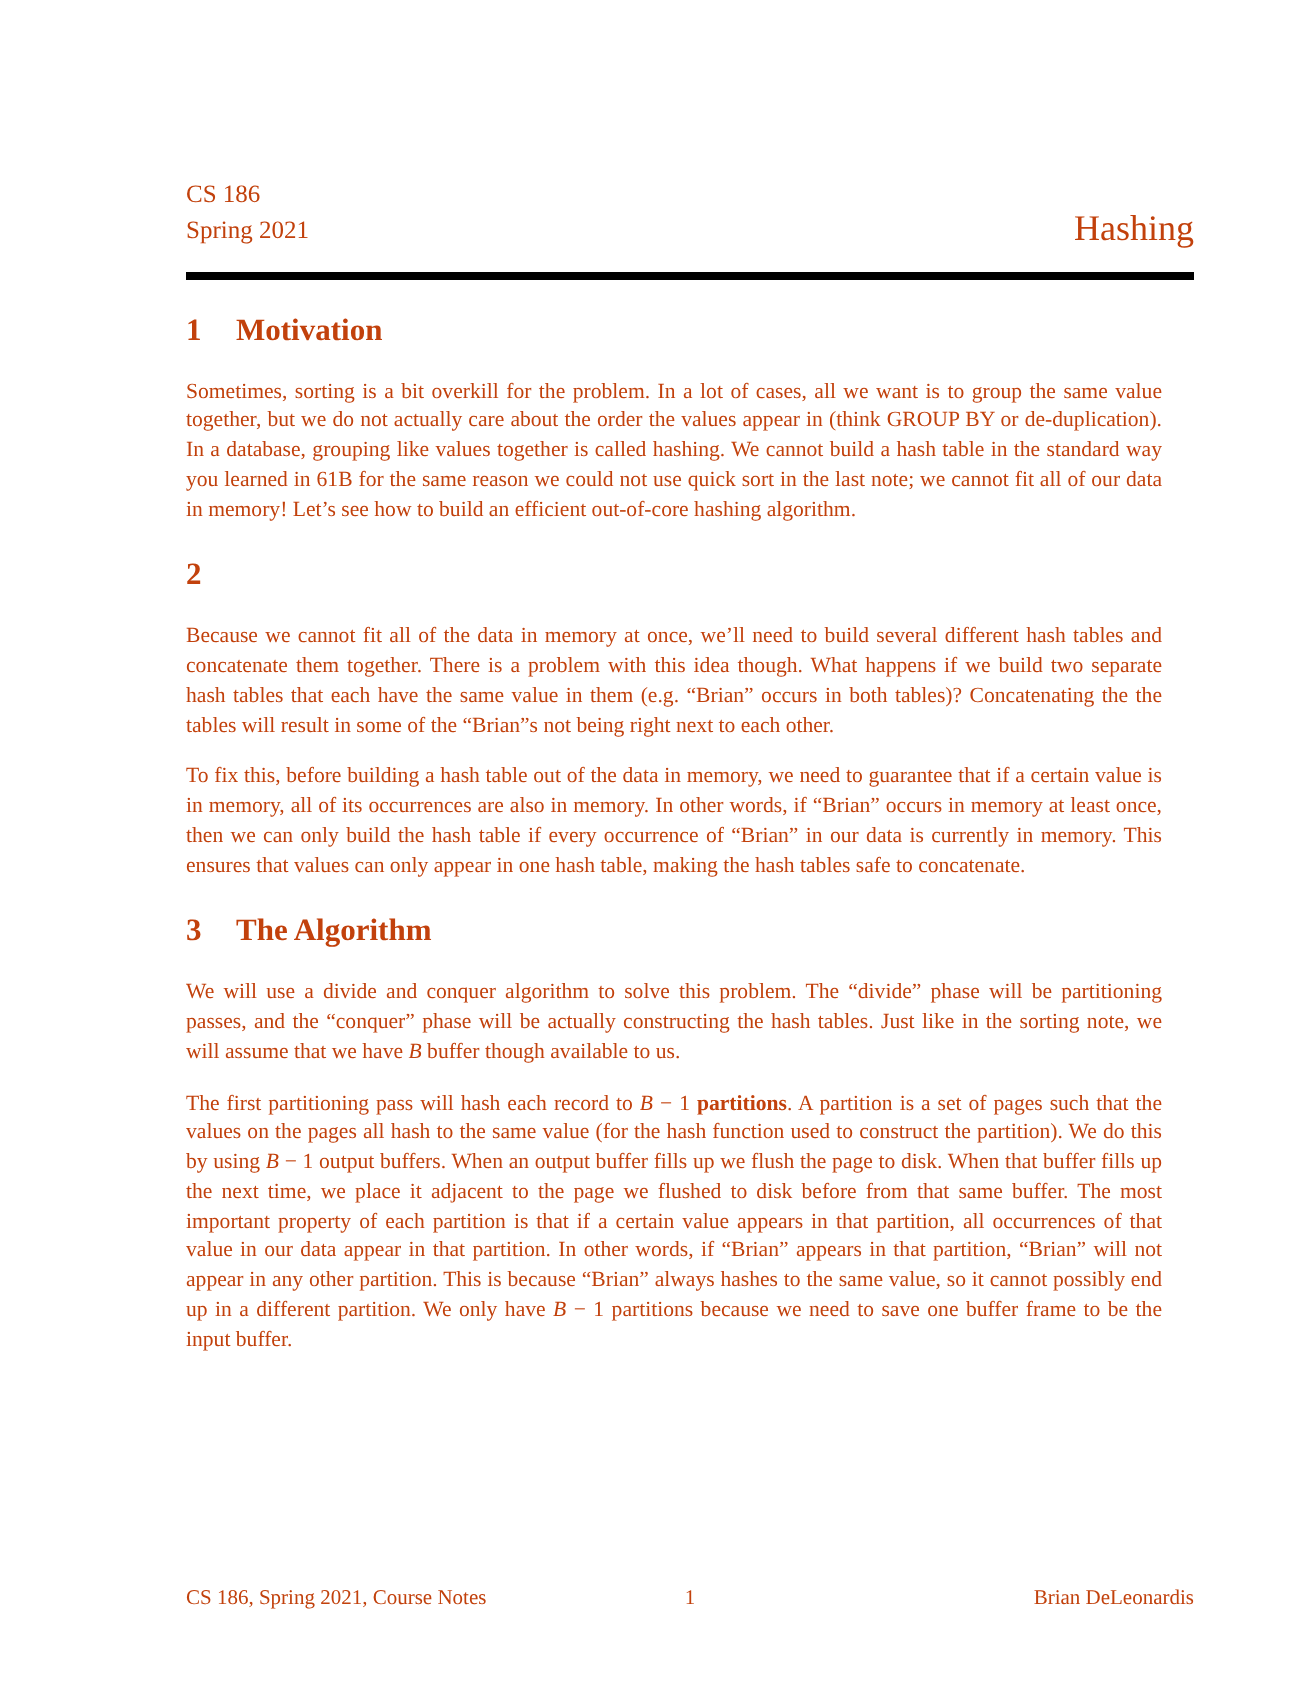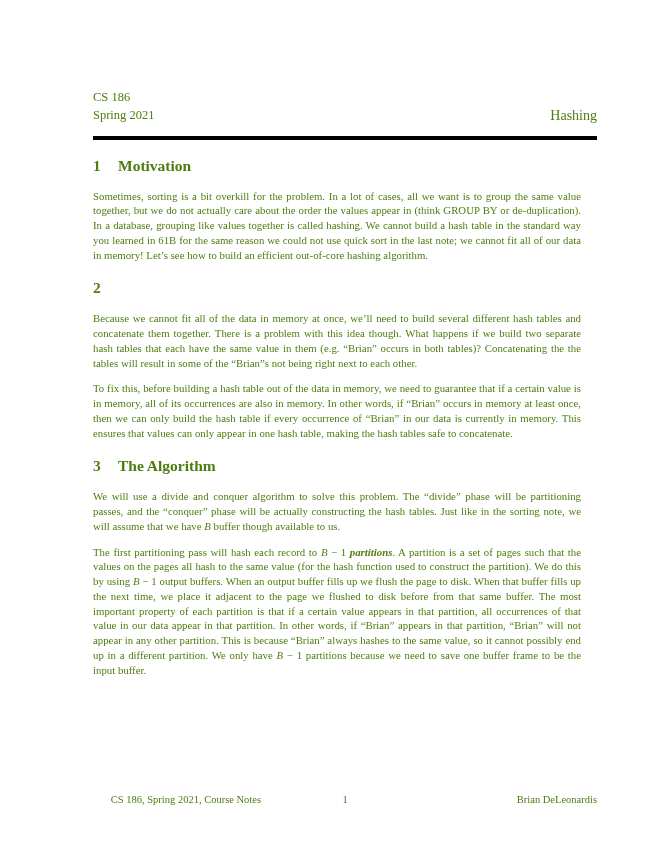--- a/index.html
+++ b/index.html
@@ -1,34 +1,34 @@
 <!DOCTYPE html>
 <html><head>
 <meta charset="utf-8">
 <style>
   html, body { margin: 0; padding: 0; background: #ffffff; }
   .page {
     position: relative;
     width: 655px;
     height: 848px;
     background: #ffffff;
-    color: #4d7c0f;
+    color: #c2410c;
     font-family: "Liberation Serif", "DejaVu Serif", serif;
     overflow: hidden;
     box-sizing: border-box;
   }
   .content { padding: 88px 58px 0 93px; }
 
   .doc-header {
     display: flex;
     justify-content: space-between;
     align-items: flex-end;
   }
   .course-block { font-size: 12.5px; line-height: 18px; }
-  .doc-title { font-size: 14px; line-height: 1; padding-bottom: 1px; }
+  .doc-title { font-size: 18px; line-height: 1; padding-bottom: 1px; }
 
   .header-rule {
     height: 3.5px;
     background: #000000;
     margin-top: 12px;
   }
 
   .section-heading {
     display: flex;
     font-size: 15.5px;
@@ -38,33 +38,33 @@
   }
   .sec-num { width: 25px; flex: none; }
 
   .para {
     font-size: 10.8px;
     line-height: 14.75px;
     text-align: justify;
     margin: 0 16px 11px 0;
   }
   .seg-m { font-style: italic; }
-  .seg-b { font-weight: bold; font-style: italic; }
+  .seg-b { font-weight: bold; }
 
   .doc-footer {
     position: absolute;
     left: 93px;
     right: 58px;
     top: 779px;
     font-size: 10.5px;
     display: flex;
     align-items: baseline;
   }
   .f-cell { flex: 1; white-space: nowrap; }
-  .f-left { text-align: right; }
+  .f-left { text-align: left; }
   .f-center { text-align: center; }
   .f-right { text-align: right; margin-top: 15px; }
 </style>
 </head>
 <body>
 
 <div class="page">
   <div class="content">
 
     <header class="doc-header">

